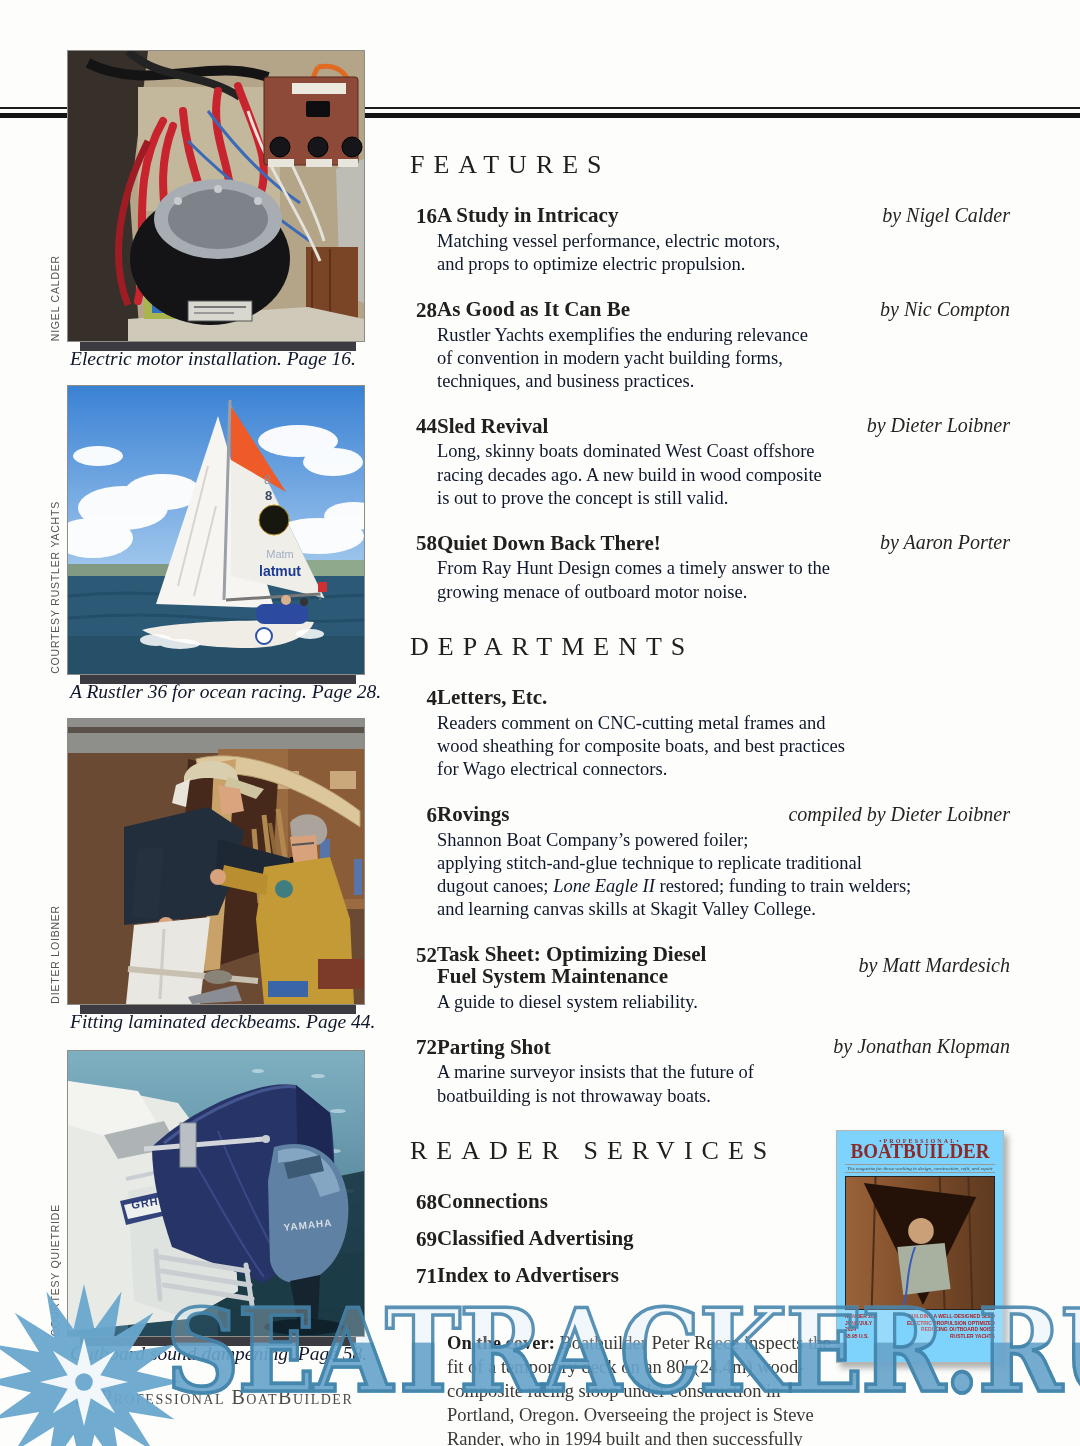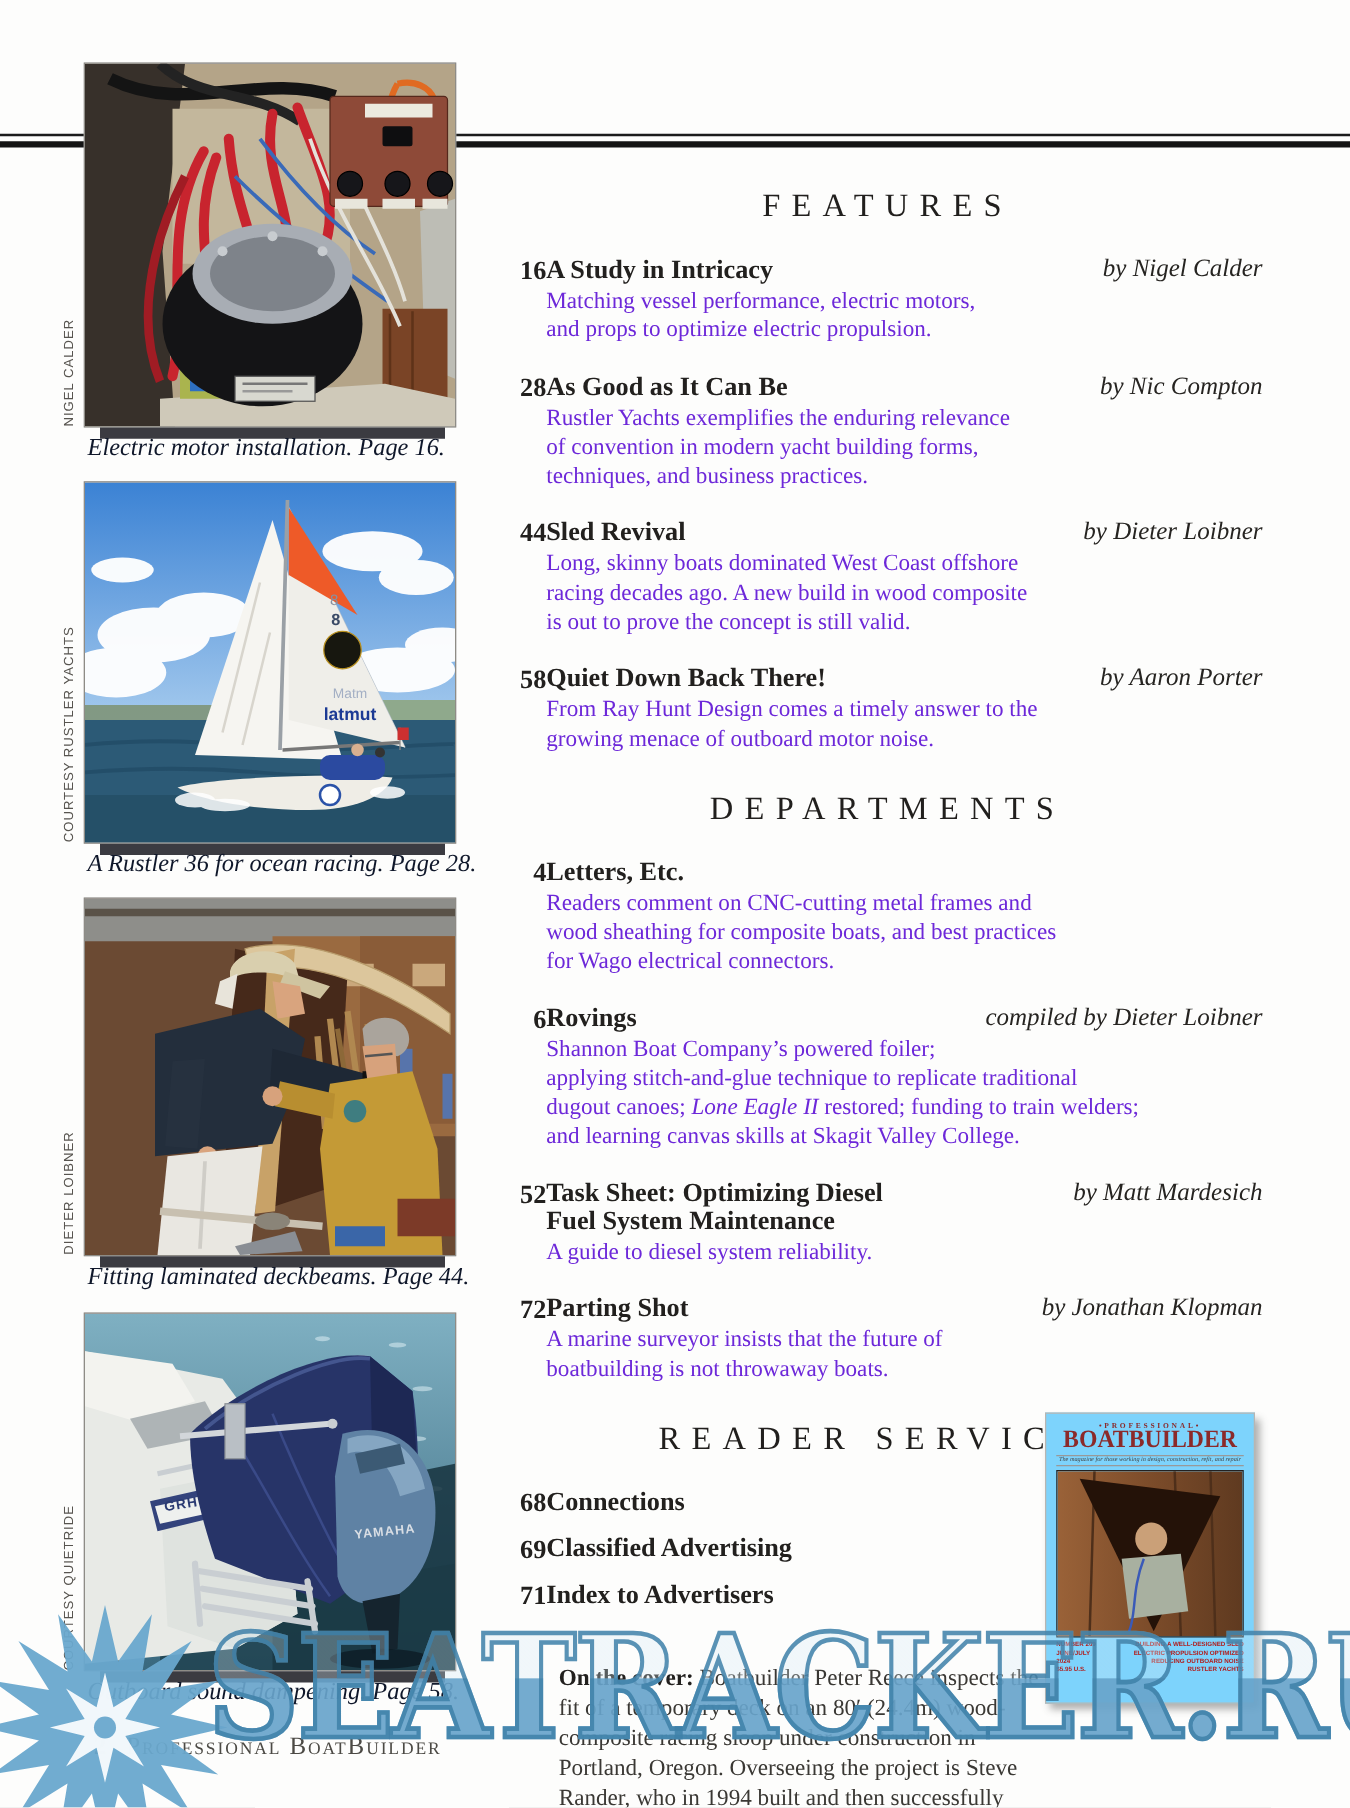--- a/index.html
+++ b/index.html
@@ -21,29 +21,29 @@
           font-family:"Liberation Sans","DejaVu Sans",sans-serif;font-size:10.5px;letter-spacing:.8px;
           color:#57544f;white-space:nowrap;}
   .caption{position:absolute;left:70px;width:330px;font-style:italic;font-size:19.5px;color:#0f172a;z-index:2;}
   #cap1{top:348px;}
   #cap2{top:681px;}
   #cap3{top:1011px;}
   #cap4{top:1343px;}
 
   
   .toc{position:absolute;left:410px;top:150px;width:600px;z-index:3;}
-  .toc-heading{font-size:26px;letter-spacing:9px;text-align:center;color:#211f1d;margin:0 0 24px 0;font-weight:500;}
+  .toc-heading{font-size:26px;letter-spacing:9px;color:#211f1d;margin:0 0 24px 0;font-weight:500;}
   .toc-heading.mt{margin-top:28px;}
   .toc-item{display:flex;margin-bottom:21px;}
   .toc-num{width:27px;flex:0 0 27px;text-align:right;font-weight:700;font-size:21px;margin-right:0;color:#22201e;}
   .toc-body{flex:1;}
-  .toc-titlerow{display:flex;justify-content:space-between;align-items:flex-start;}
+  .toc-titlerow{display:flex;justify-content:space-between;align-items:center;}
   .toc-title{font-weight:700;font-size:21px;color:#22201e;white-space:pre-line;line-height:1.08;}
   .toc-byline{font-style:italic;font-size:20px;color:#262421;flex:0 0 auto;padding-left:12px;}
-  .toc-desc{font-size:18.5px;color:#6d28d9;white-space:pre-line;line-height:1.26;margin-top:3px;}
+  .toc-desc{font-size:18.5px;color:#0f172a;white-space:pre-line;line-height:1.26;margin-top:3px;}
   .rs-item{display:flex;margin-bottom:12px;}
   .rs-item .toc-title{font-size:21px;}
 
   
   .onthecover{margin:42px 0 0 37px;width:392px;font-size:18.5px;line-height:1.3;color:#3a3834;white-space:pre-line;}
   .onthecover b{color:#22201e;}
 
   
   .cover{position:absolute;left:836px;top:1130px;width:168px;height:233px;background:#7dd3fc;
          border:1px solid #b8b6b2;box-shadow:4px 5px 6px rgba(80,80,80,.45);z-index:3;padding:7px 8px 0 8px;box-sizing:border-box;}

